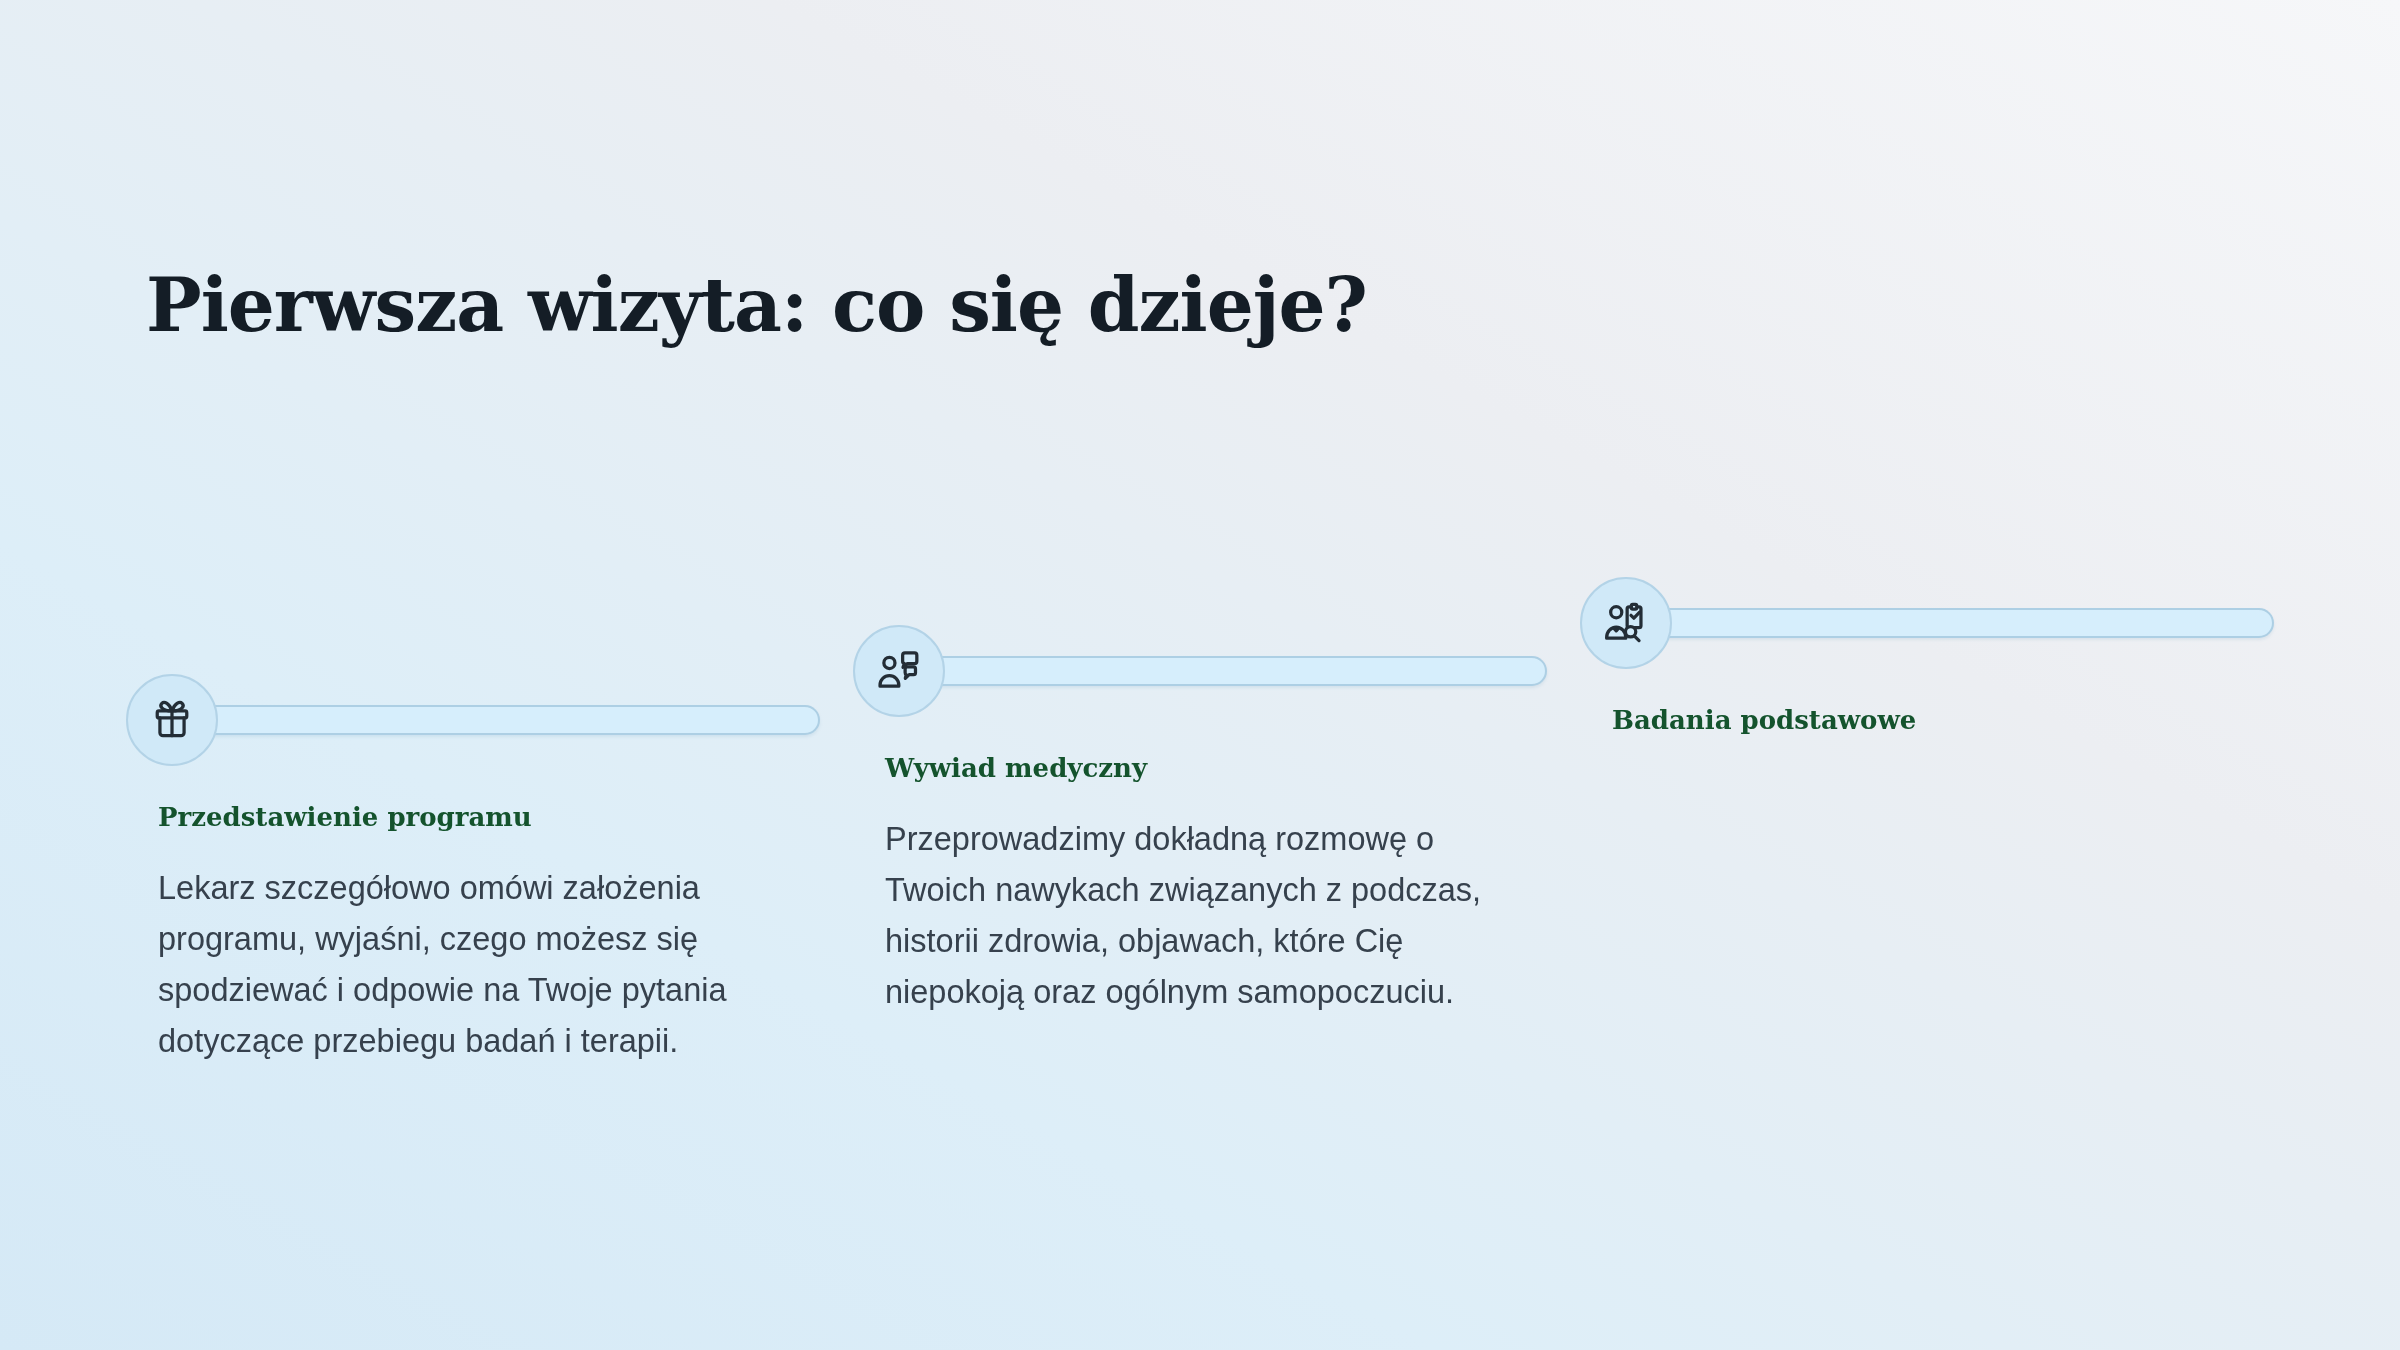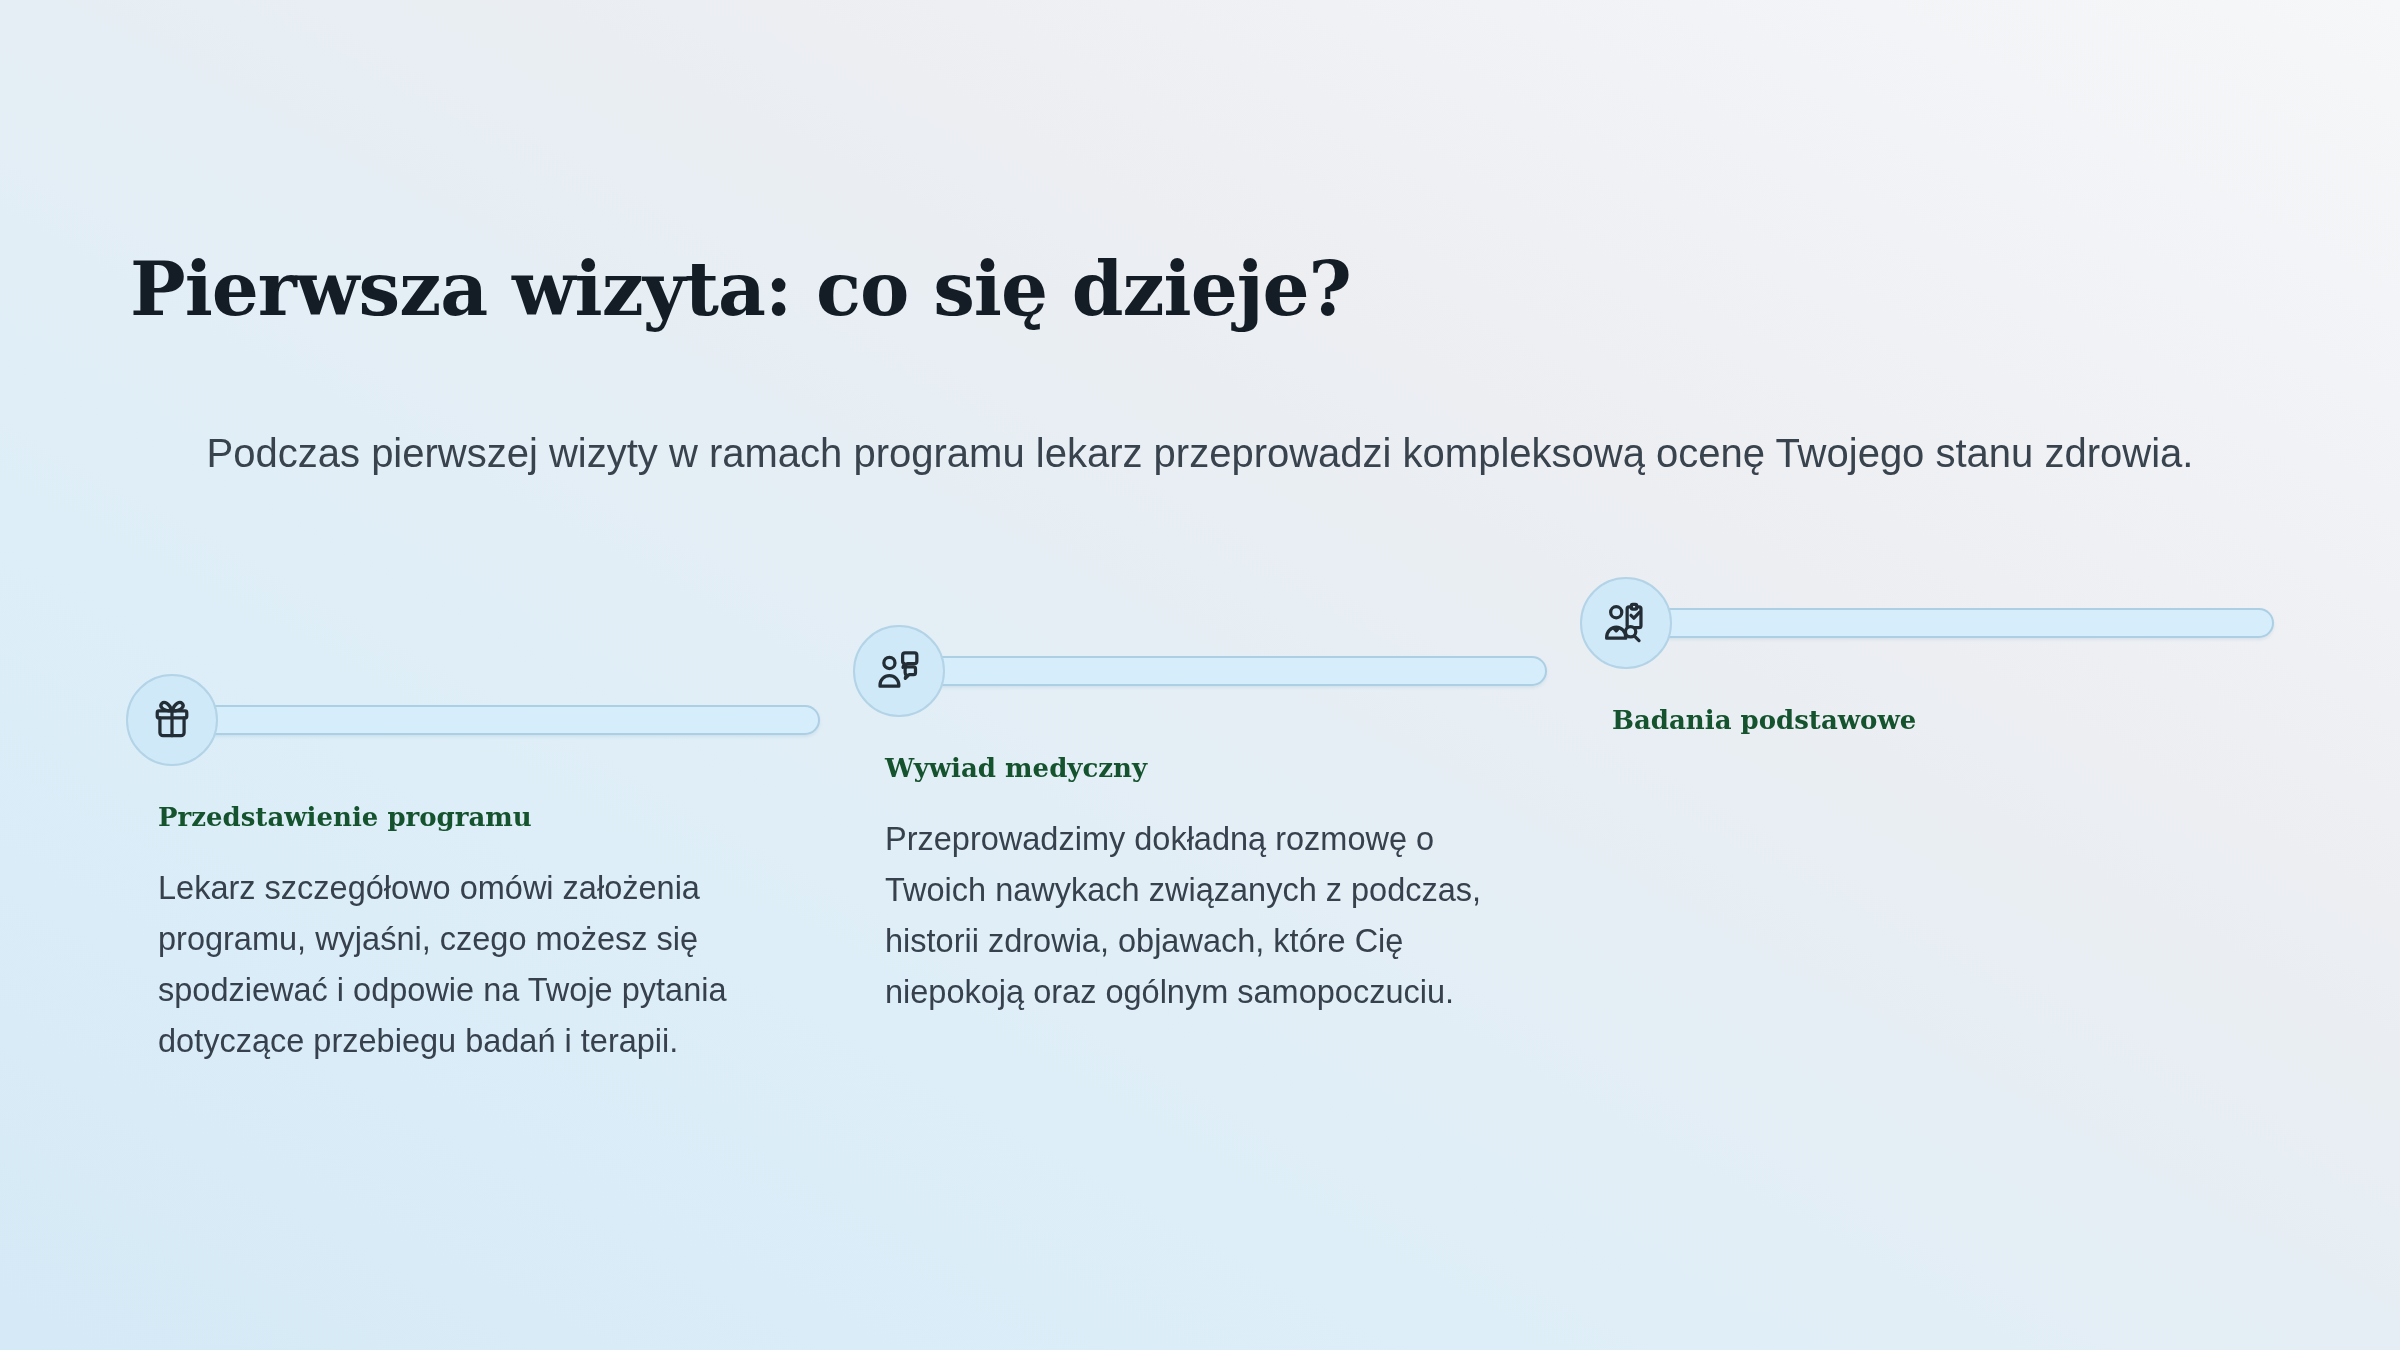--- a/index.html
+++ b/index.html
@@ -18,21 +18,21 @@
       #f6f7f9 0%,
       #eceef2 34%,
       #ddeef8 70%,
       #d5e9f6 100%);
   }
 
   .hero-title {
     position: absolute;
     left: 130px;
     top: 252px;
-    margin: 0;
+    margin: 16px;
     font-family: "DejaVu Serif", "Liberation Serif", serif;
     font-size: 74px;
     font-weight: 700;
     letter-spacing: -1px;
     line-height: 1;
     color: #141d26;
   }
 
   .hero-subtitle {
     position: absolute;
@@ -122,21 +122,20 @@
   .icon-svg .fillbg { fill: #d0e9f8; }
 </style>
 </head>
 <body>
 
 <main>
 
   <h1 class="hero-title">Pierwsza wizyta: co się dzieje?</h1>
 
   <div class="hero-subtitle">
-    <div class="line">Podczas pierwszej wizyty w ramach programu lekarz przeprowadzi kompleksową ocenę Twojego stanu zdrowia.</div>
   </div>
 
   <section class="steps">
 
     <article class="step">
       <div class="step-visual">
         <div class="icon-circle">
           <svg class="icon-svg" viewBox="0 0 24 24" aria-hidden="true">
             <path d="M12 7.3 C10.7 3.4 8 2.0 6.7 3.3 C5.4 4.6 6.6 7.3 12 7.3 Z"></path>
             <path d="M12 7.3 C13.3 3.4 16 2.0 17.3 3.3 C18.6 4.6 17.4 7.3 12 7.3 Z"></path>

